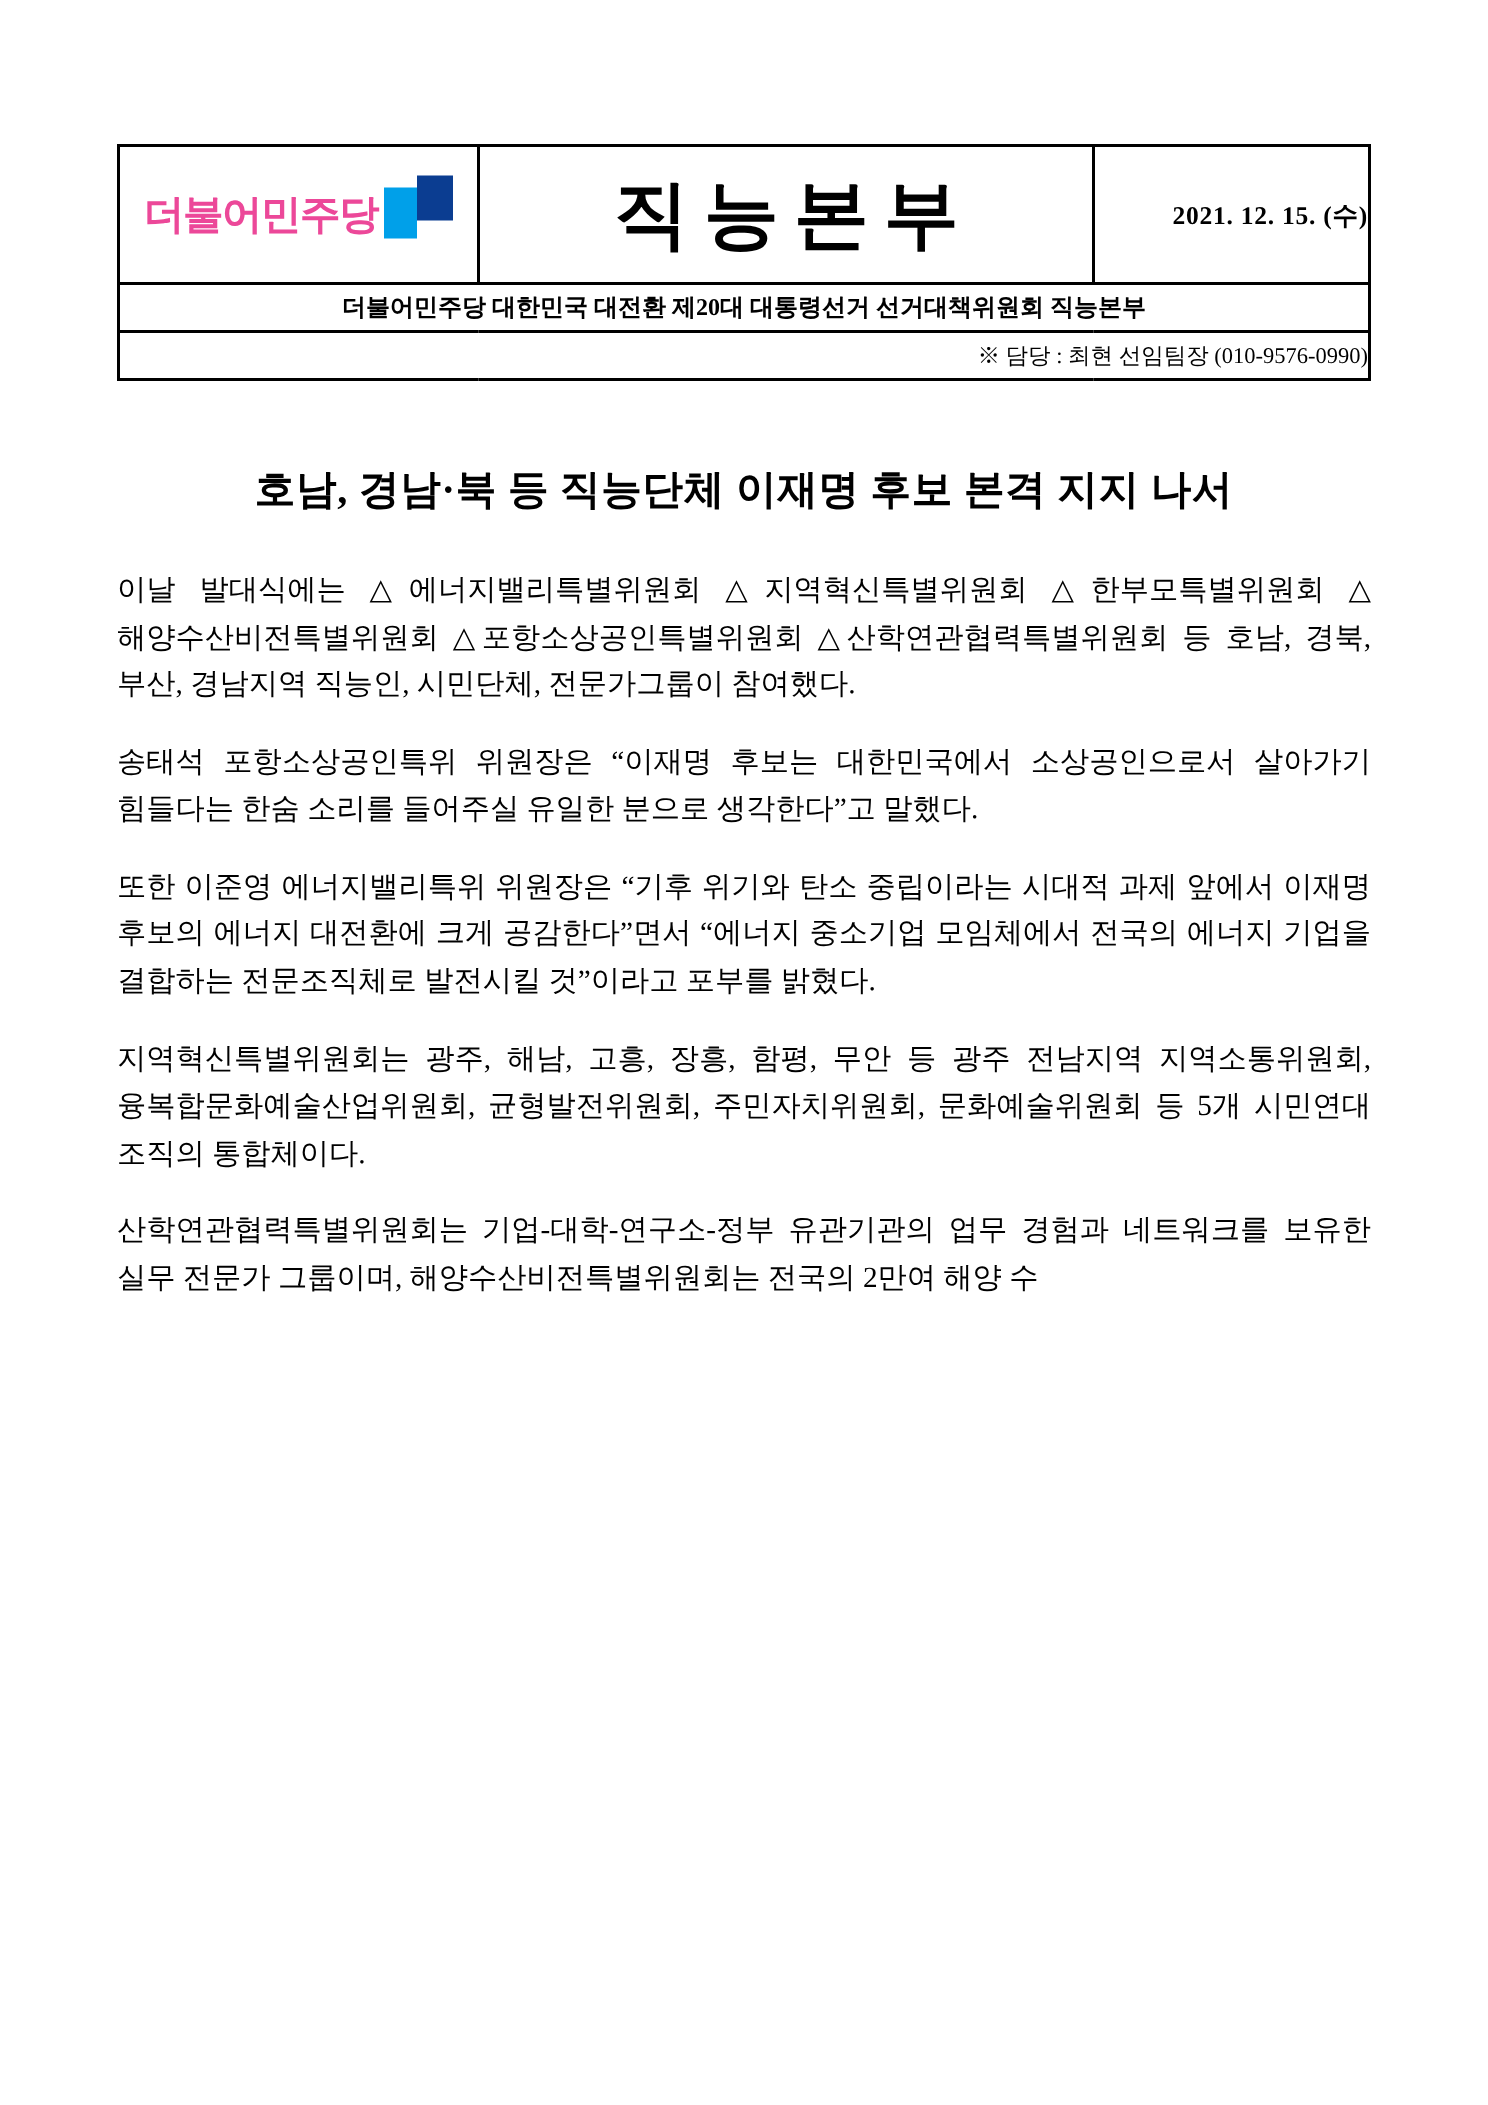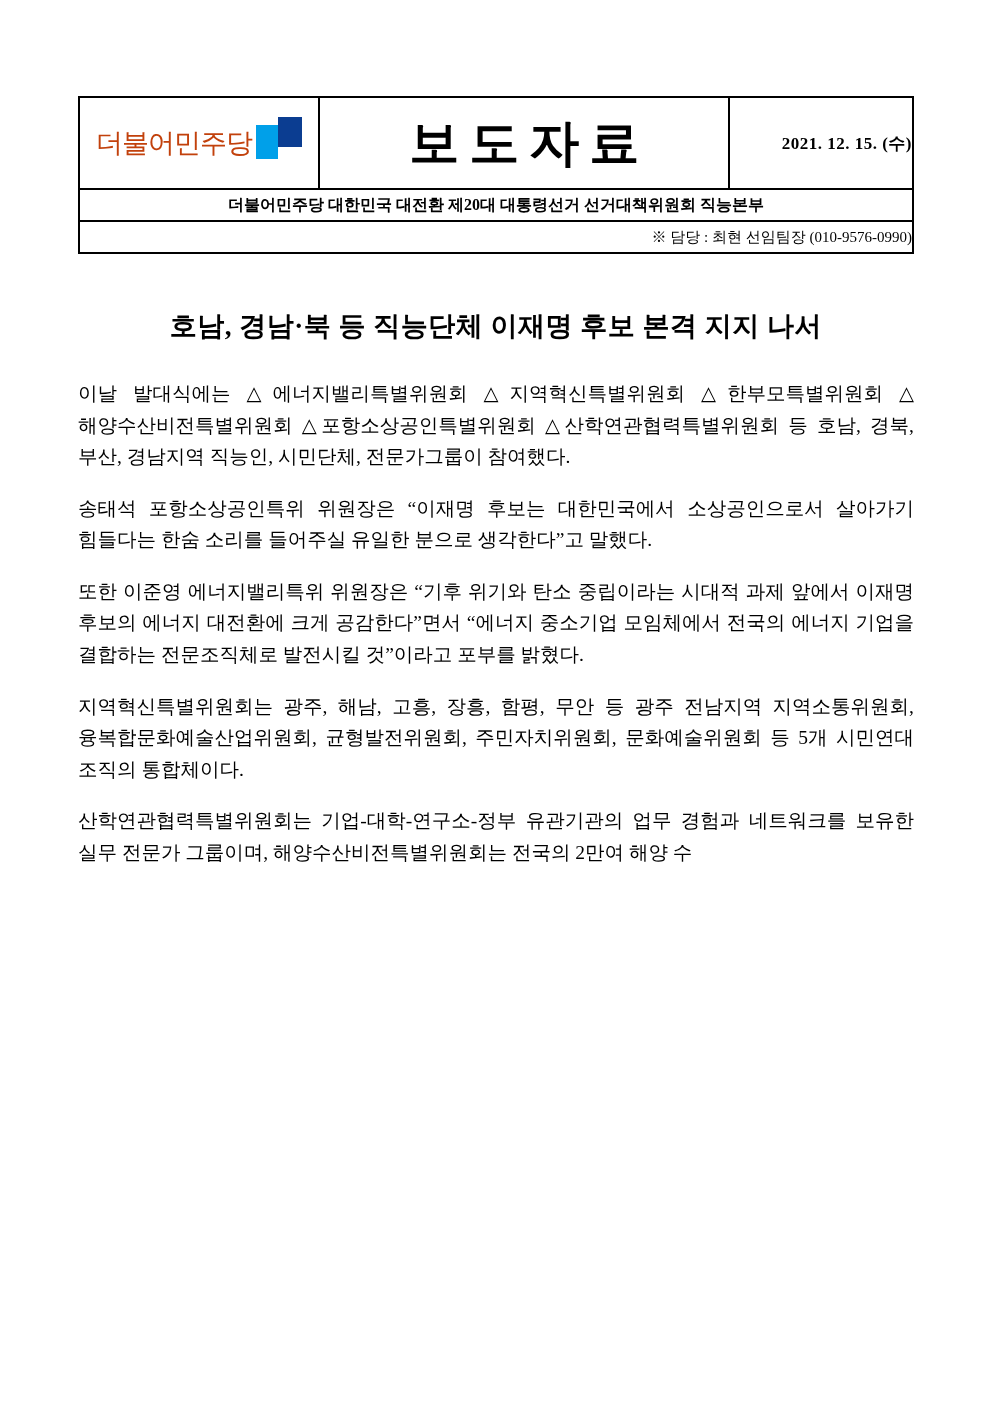--- a/index.html
+++ b/index.html
@@ -98,22 +98,22 @@
     background: #00a0e9;
   }
   .logo-mark .sq2 {
     position: absolute;
     left: 22px; top: 0;
     width: 24px; height: 30px;
     background: #0b3d91;
   }
   .logo-text {
     font-size: 27px;
-    font-weight: normal;
-    color: #c2410c;
+    font-weight: bold;
+    color: #ec4899;
     letter-spacing: -1px;
     font-family: "Liberation Sans", sans-serif;
   }
 
   
   .article {
     width: 836px;
     margin: 0 auto;
     padding-top: 54px;
   }
@@ -156,21 +156,21 @@
       <td class="cell-logo">
         <div class="logo-wrap">
           <span class="logo-text">더불어민주당</span>
           <span class="logo-mark">
             <span class="sq1"></span>
                 <span class="sq2"></span>
           </span>
         </div>
       </td>
       <td class="cell-title">
-        <div class="doc-title">보도자료</div>
+        <div class="doc-title">직능본부</div>
       </td>
       <td class="cell-date">
         <div class="doc-date">2021. 12. 15. (수)</div>
       </td>
     </tr>
     <tr>
       <td class="cell-org" colspan="3">더불어민주당 대한민국 대전환 제20대 대통령선거 선거대책위원회 직능본부</td>
     </tr>
     <tr>
       <td class="cell-contact" colspan="3">※ 담당 : 최현 선임팀장 (010-9576-0990)</td>

